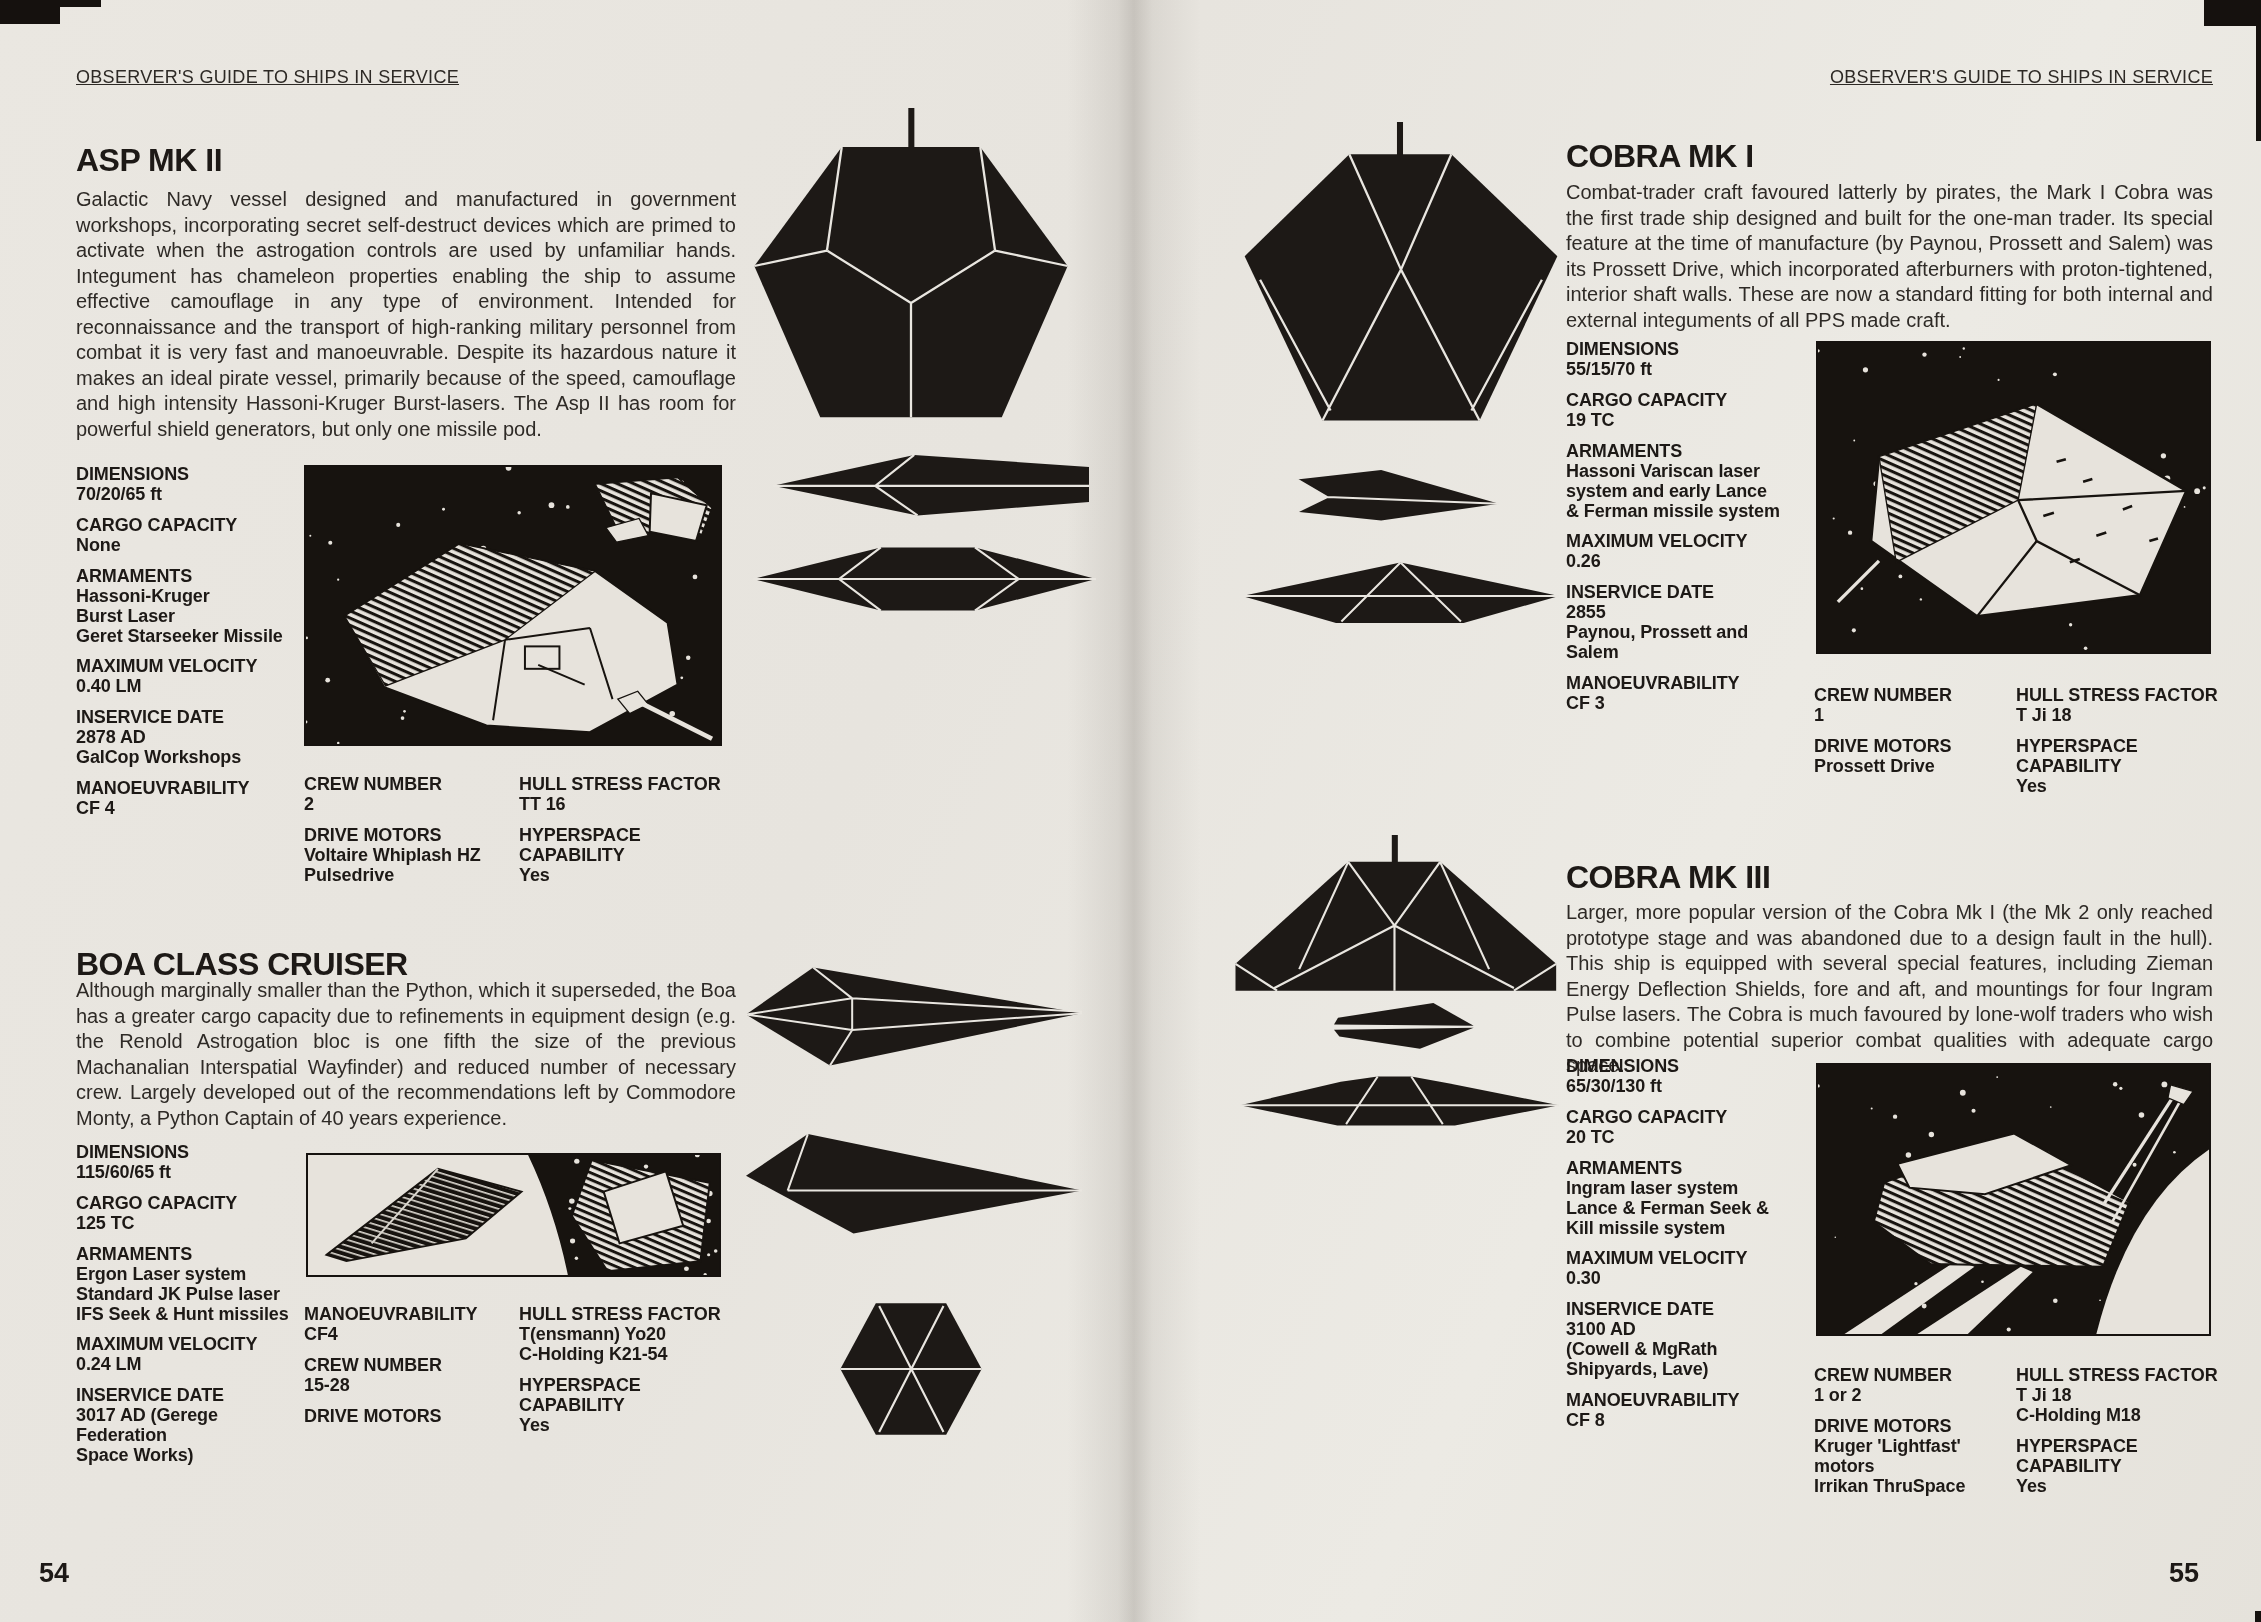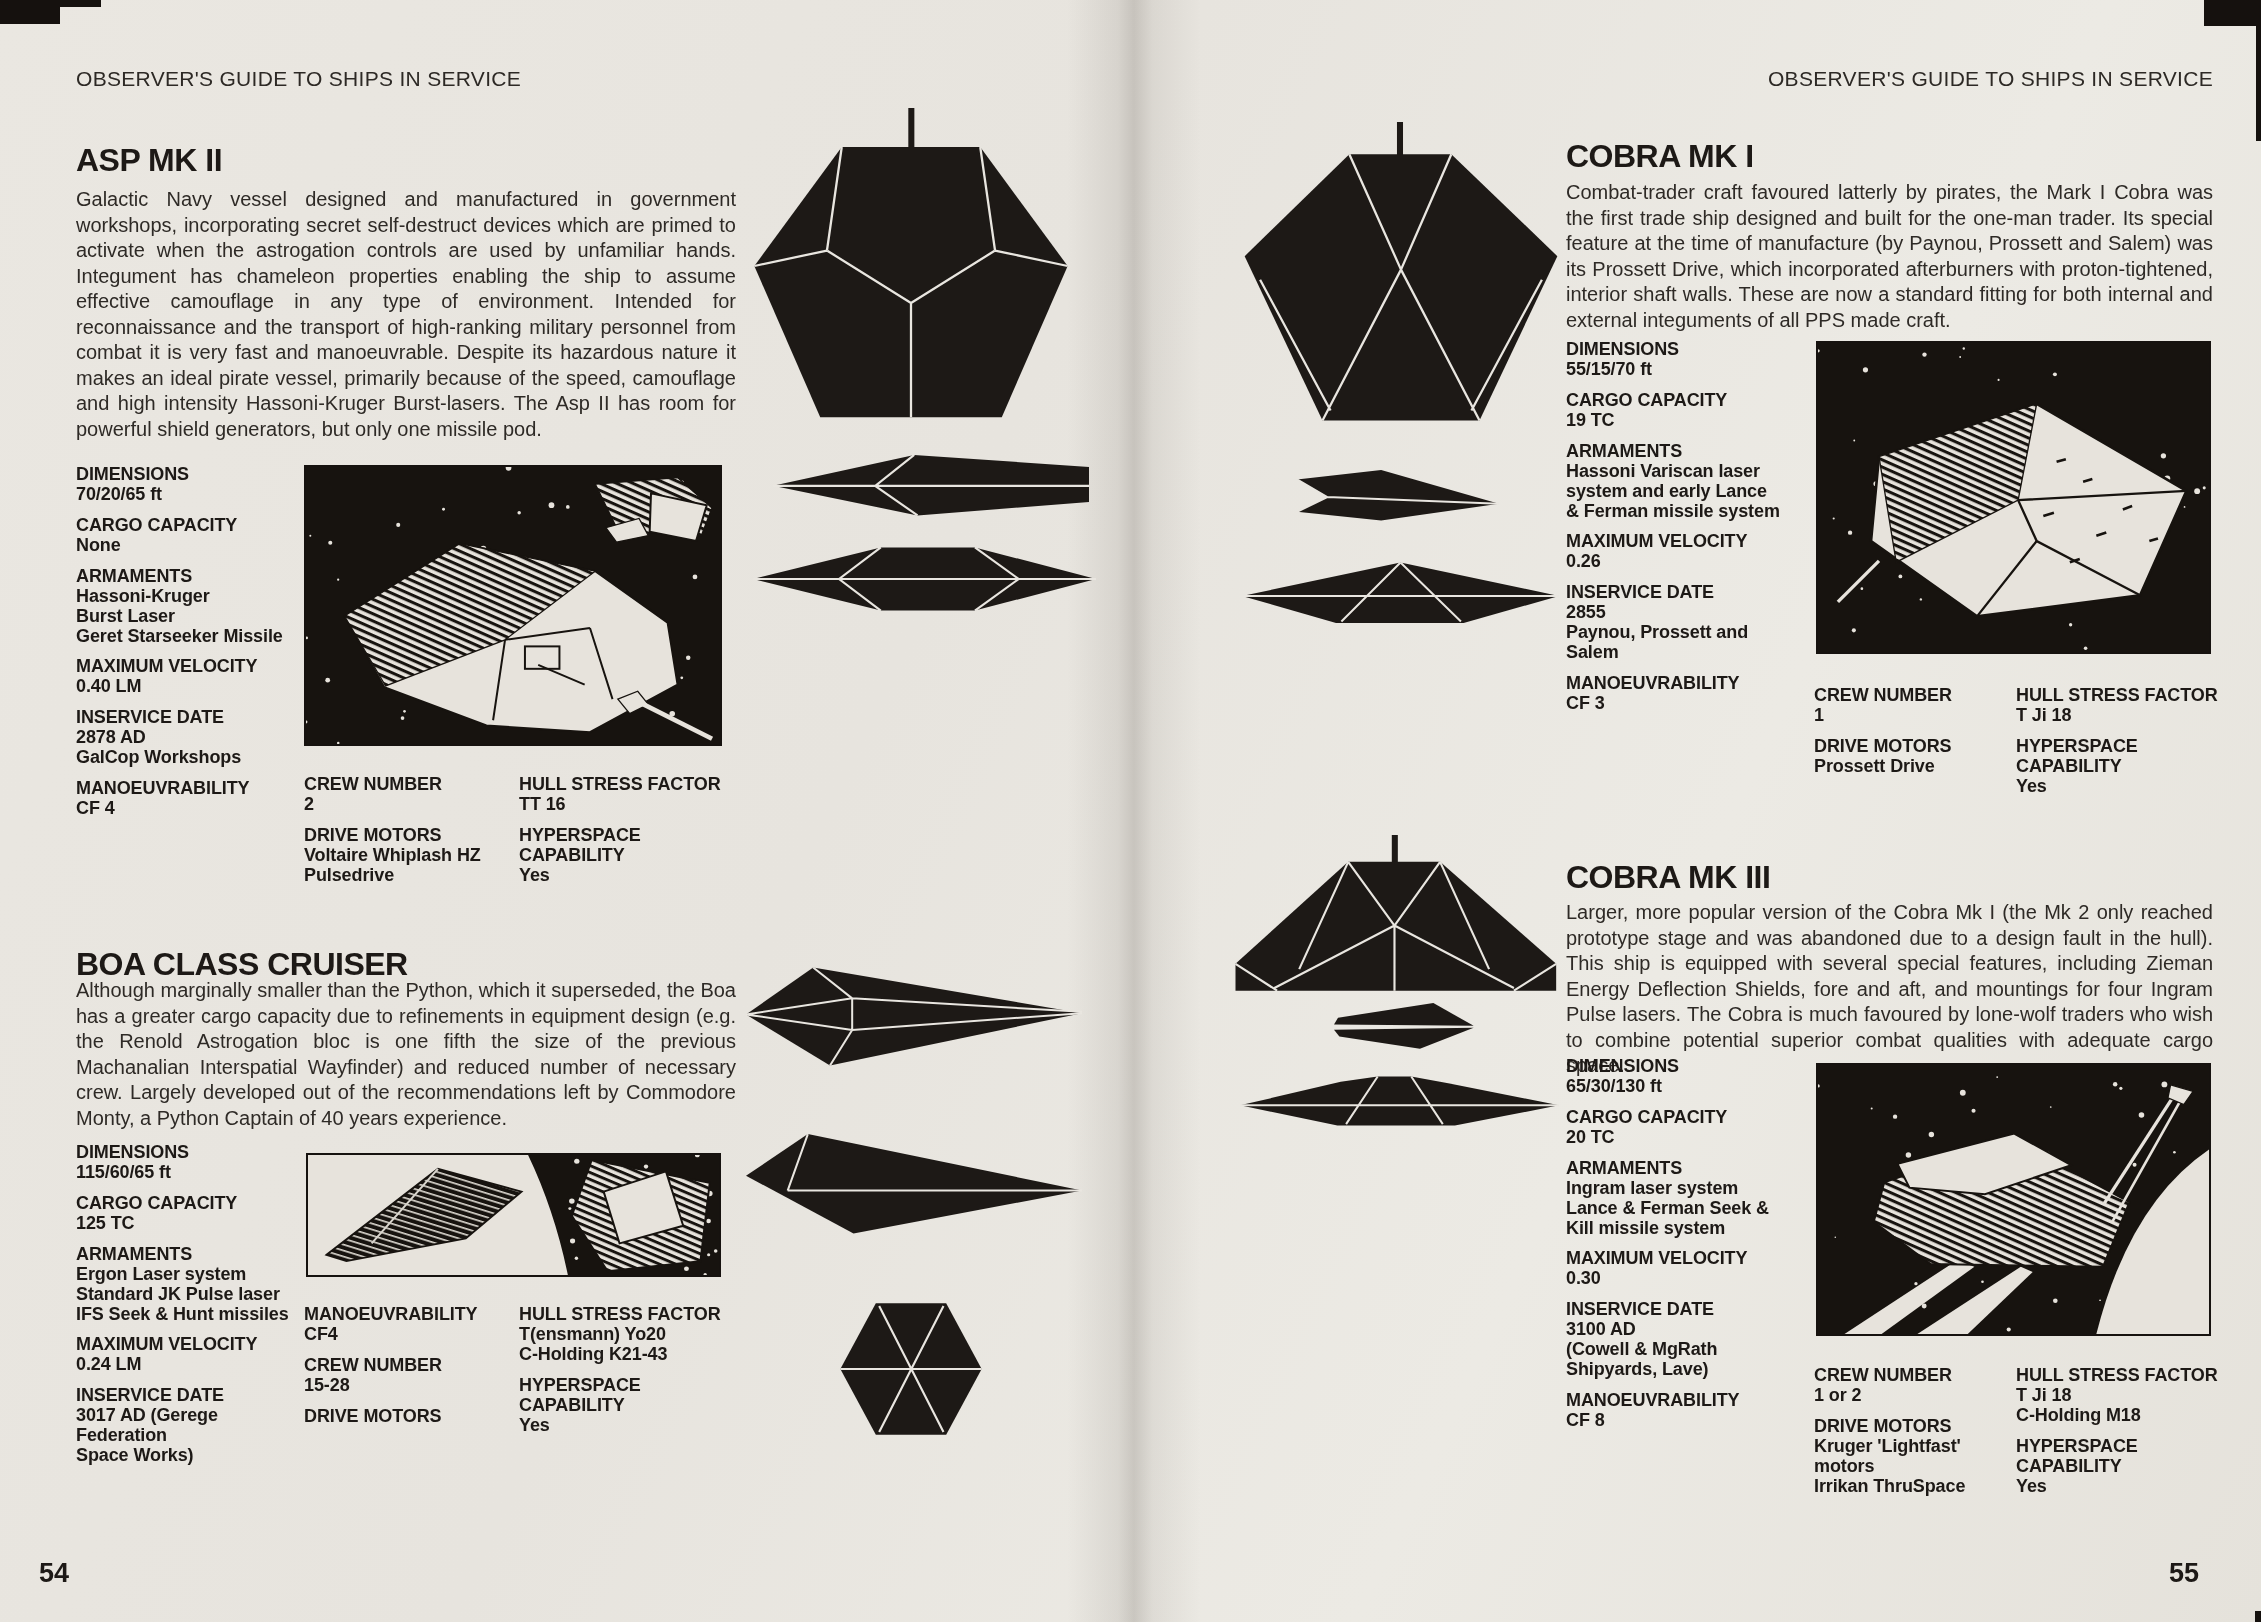--- a/index.html
+++ b/index.html
@@ -1,21 +1,21 @@
 <!DOCTYPE html>
 <html style="font-size:10.8px"><head>
 <meta charset="utf-8">
 <style>
   html,body{margin:0;padding:0;background:#b9b5ae;}
   .spread{position:relative;width:2261px;height:1622px;background:linear-gradient(115deg,#eae7e1 0%,#e7e4de 40%,#eceae4 70%,#e5e2db 100%);
           font-family:"Liberation Sans",sans-serif;color:#26221f;overflow:hidden;}
   .gutter{position:absolute;left:1067px;top:0;width:134px;height:1622px;
           background:linear-gradient(90deg,rgba(70,62,54,0) 0%,rgba(70,62,54,.10) 38%,rgba(70,62,54,.20) 50%,rgba(70,62,54,.08) 64%,rgba(70,62,54,0) 100%);}
   .mark{position:absolute;background:#15110e;}
-  .running-head{position:absolute;font-size:21px;letter-spacing:0.3px;color:#2d2925;}
+  .running-head{position:absolute;font-size:18px;letter-spacing:0.3px;color:#2d2925;text-decoration:underline;}
   .ship-title{position:absolute;font-weight:700;font-size:32px;letter-spacing:-0.5px;color:#1d1916;}
   .body-text{position:absolute;font-size:20px;line-height:25.5px;text-align:justify;color:#2e2a26;}
   .stat-col{position:absolute;}
   .stat{margin-bottom:10.8px;}
   .stat-label,.stat-value{font-weight:700;font-size:18px;line-height:20px;white-space:pre;color:#1d1916;letter-spacing:-0.1px;}
   .page-num{position:absolute;font-weight:700;font-size:27px;color:#1d1916;}
   .photo{position:absolute;border:2.7px solid #16120f;background:#16120f;}
   .photo svg{display:block;width:100%;height:100%;}
   .drawing{position:absolute;}
   .drawing svg{display:block;width:100%;height:100%;overflow:visible;}
@@ -242,21 +242,21 @@
         <div class="stat-value">15-28</div>
       </div>
     <div class="stat">
         <div class="stat-label">DRIVE MOTORS</div>
       </div>
   </div>
   <div class="stat-col" style="left:519px;top:1304px;width:222px;">
     <div class="stat">
         <div class="stat-label">HULL STRESS FACTOR</div>
         <div class="stat-value">T(ensmann) Yo20
-C-Holding K21-43</div>
+C-Holding K21-54</div>
       </div>
     <div class="stat">
         <div class="stat-label">HYPERSPACE
 CAPABILITY</div>
         <div class="stat-value">Yes</div>
       </div>
   </div>
 
   <div class="page-num" style="left:39px;top:1558px;">54</div>
 

